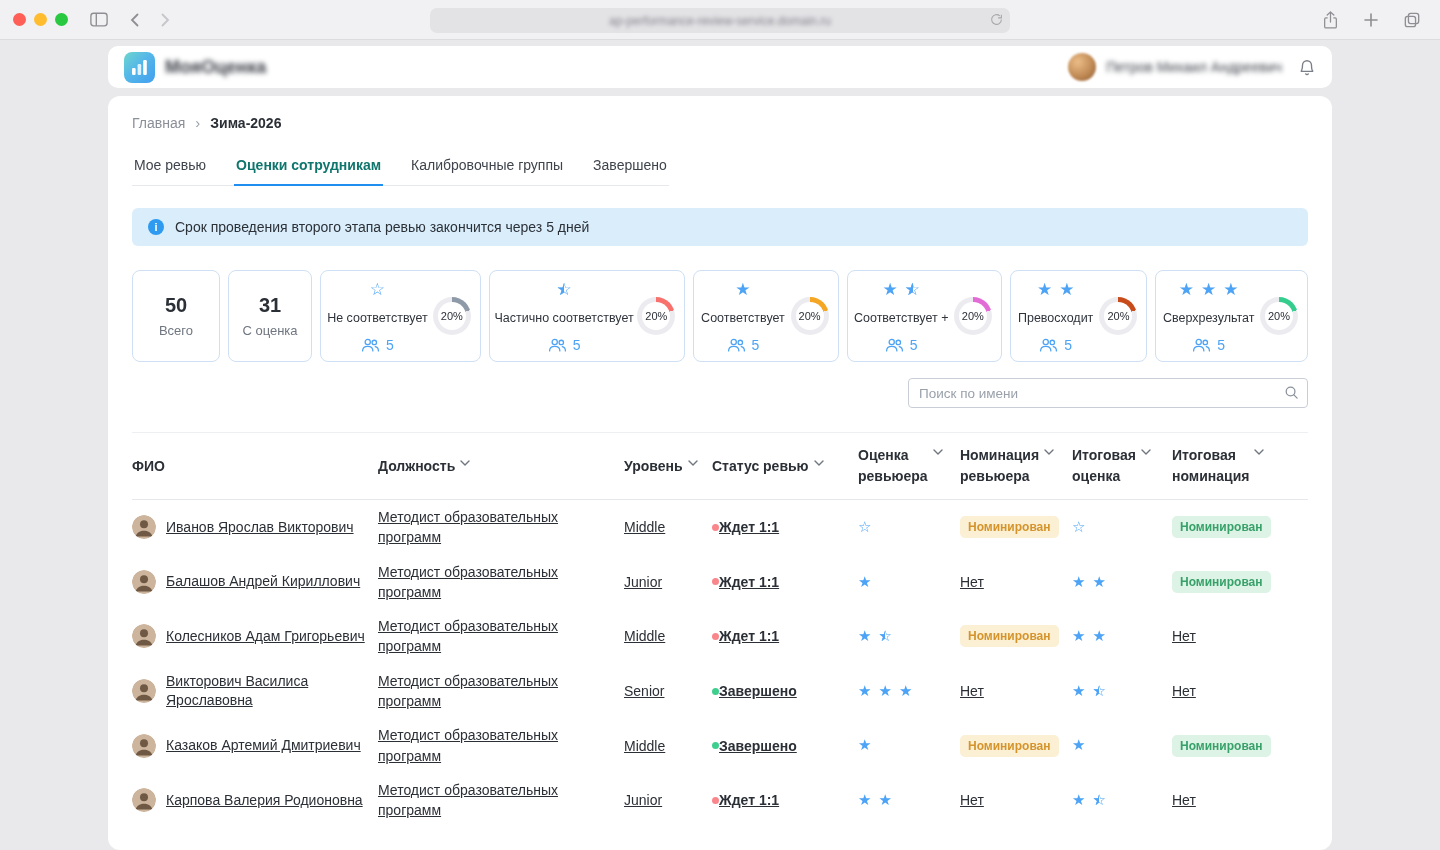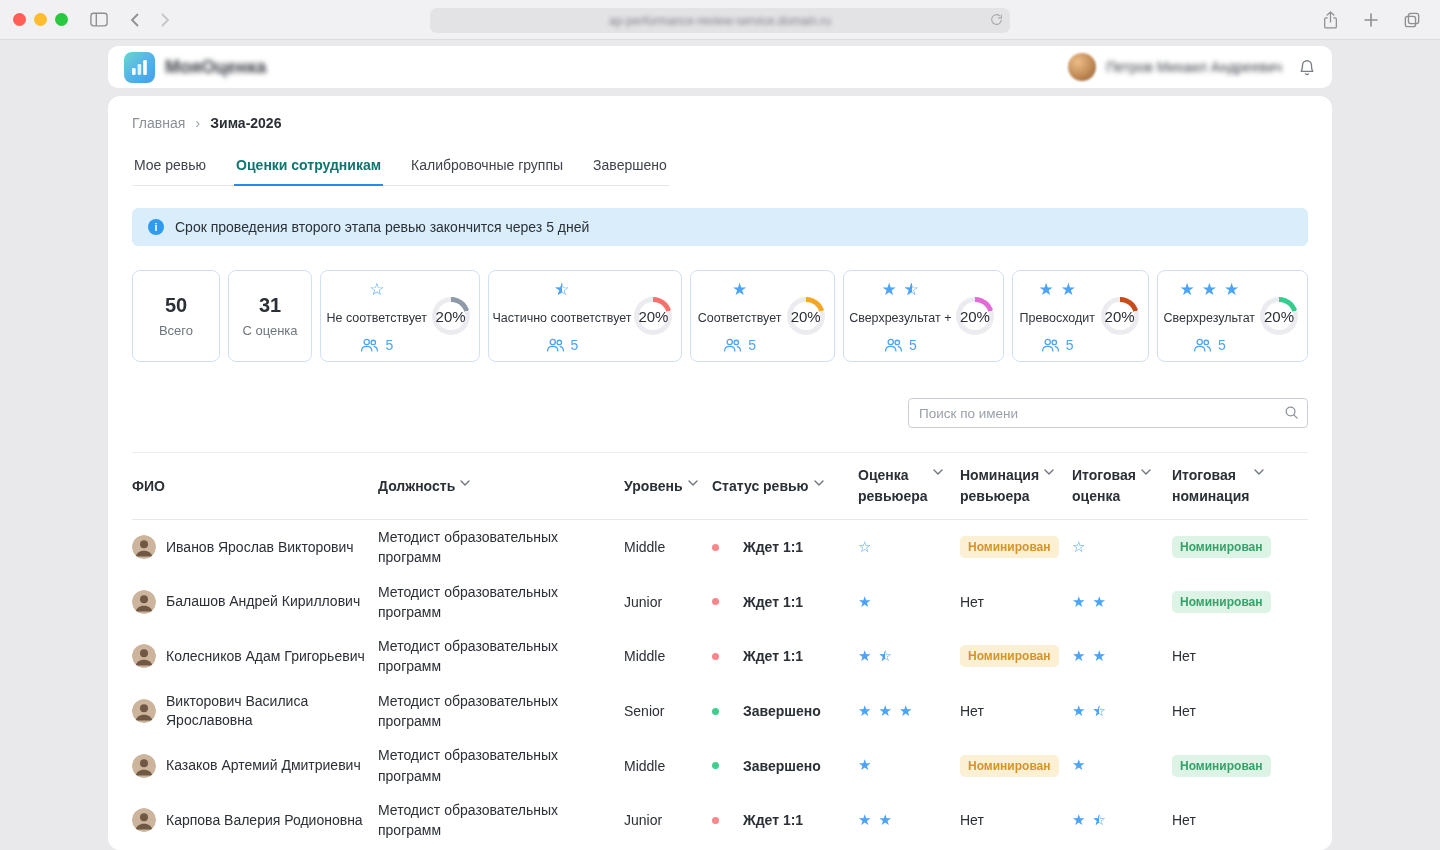--- a/index.html
+++ b/index.html
@@ -77,50 +77,50 @@
   .num-val { font-size:20px; font-weight:bold; color:#2b2f36; }
   .num-label { font-size:13px; color:#6f7680; }
   .stat-card { flex:1 1 auto; border:1px solid #cfe0f4; border-radius:8px; background:#fff;
     position:relative; padding:9px 56px 8px 10px; display:flex; flex-direction:column;
     align-items:center; justify-content:space-between; cursor:pointer; min-width:0; }
   .stat-label { font-size:12.5px; color:#2f343c; white-space:nowrap; }
   .stat-count { display:flex; align-items:center; gap:6px; color:#4da3f5; font-size:14px; }
   .donut { position:absolute; right:9px; top:50%; transform:translateY(-50%);
     width:38px; height:38px; border-radius:50%; display:flex; align-items:center; justify-content:center; }
   .hole { width:28px; height:28px; border-radius:50%; background:#fff;
-    display:flex; align-items:center; justify-content:center; font-size:15px; color:#2b2f36; }
+    display:flex; align-items:center; justify-content:center; font-size:11px; color:#2b2f36; }
 
   .stars { display:inline-flex; gap:7px; }
   .star { font-family:"DejaVu Sans",sans-serif; font-size:15px; line-height:1.1; color:#4da3f5; }
   .stat-card .star { font-size:17px; }
   .star.half { position:relative; display:inline-block; }
   .star.half .sf { position:absolute; left:0; top:0; width:52%; overflow:hidden; }
 
   
-  .search-row { margin-top:36px; display:flex; justify-content:flex-end; }
+  .search-row { margin-top:16px; display:flex; justify-content:flex-end; }
   .search-wrap { position:relative; width:400px; }
   .search-wrap input { width:100%; height:30px; border:1px solid #c9ced6; border-radius:4px;
     padding:0 32px 0 10px; font-size:13.5px; color:#2b2f36; font-family:inherit; outline:none; }
   .search-wrap input::placeholder { color:#9aa1ab; }
   .search-icon { position:absolute; right:9px; top:7px; }
 
   
   .table { margin-top:24px; }
   .grid-row { display:grid; grid-template-columns:246px 246px 88px 146px 102px 112px 100px 1fr; align-items:center; }
   .thead { border-top:1px solid #edeff2; border-bottom:1px solid #e6e8ec; padding:12px 0; }
   .th { display:flex; align-items:flex-start; gap:5px; font-size:14px; font-weight:bold;
     color:#2b2f36; cursor:pointer; padding-right:8px; }
   .th-label { white-space:pre-line; line-height:1.5; }
   .chev-wrap { margin-top:4px; display:inline-flex; }
-  .tr { padding:7px 0; cursor:pointer; }
+  .tr { padding:7px 0; cursor:pointer;text-decoration:underline; }
   .td { padding-right:10px; font-size:14px; color:#2b2f36; }
   .td-name { display:flex; align-items:center; gap:10px; line-height:1.35; }
   .avatar { width:24px; height:24px; border-radius:50%; overflow:hidden; flex:none; filter:blur(.6px); }
   .td-pos { line-height:1.45; padding-right:26px; }
-  .td-status { display:flex; align-items:center; gap:24px; font-weight:bold; }
+  .td-status { display:flex; align-items:center; gap:0; font-weight:bold; }
   .dot { width:7px; height:7px; border-radius:50%; flex:none; }
   .dot.pending { background:#f9868b; }
   .dot.done { background:#3ecf8e; }
   .badge { display:inline-block; font-size:12px; font-weight:bold; padding:4px 8px; border-radius:5px; }
   .badge.nominated { color:#d5942b; background:#fbefd4; }
   .badge.approved { color:#38a169; background:#dcf3e6; }
   .no-val { font-size:14px; color:#2b2f36; }
 </style>
 </head>
 <body>
@@ -288,21 +288,21 @@
         </div>
         <span class="donut" style="background: conic-gradient(rgb(245, 166, 35) 0%, rgb(245, 166, 35) 20%, rgb(236, 236, 240) 20%, rgb(236, 236, 240) 100%);">
           <span class="hole">20%</span>
         </span>
       </div>
       <div class="stat-card">
         <span class="stars">
           <span class="star">★</span>
           <span class="star half"><span class="sb">☆</span><span class="sf">★</span></span>
         </span>
-        <div class="stat-label">Сверхрезультат +</div>
+        <div class="stat-label">Соответствует +</div>
         <div class="stat-count">
           <span style="display:inline-flex">
             <svg width="19" height="14" viewBox="0 0 24 17" fill="none" stroke="#4da3f5" stroke-width="1.6" stroke-linecap="round">
               <circle cx="8.5" cy="4.8" r="3.3"></circle>
               <path d="M2 16c0-3.6 2.9-5.7 6.5-5.7S15 12.4 15 16"></path>
               <circle cx="16.8" cy="5.3" r="2.8"></circle>
               <path d="M18 10.6c2.6.5 4 2.6 4 5.4"></path>
             </svg>
           </span>
           <span>5</span>

